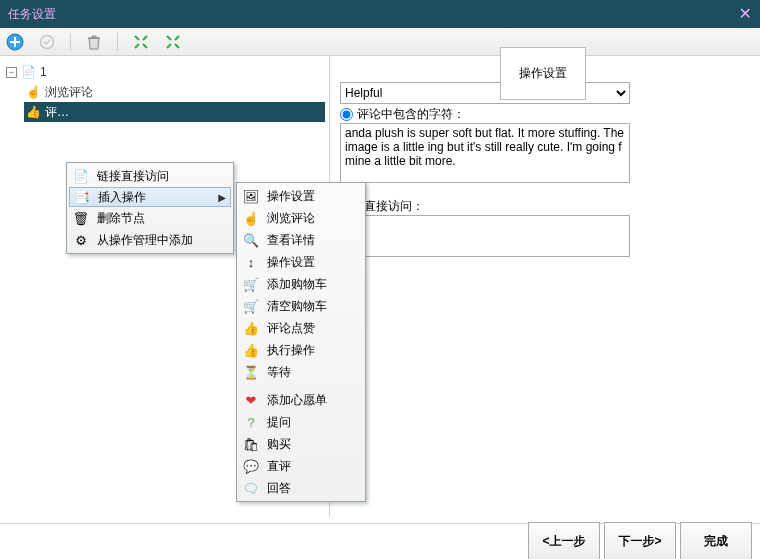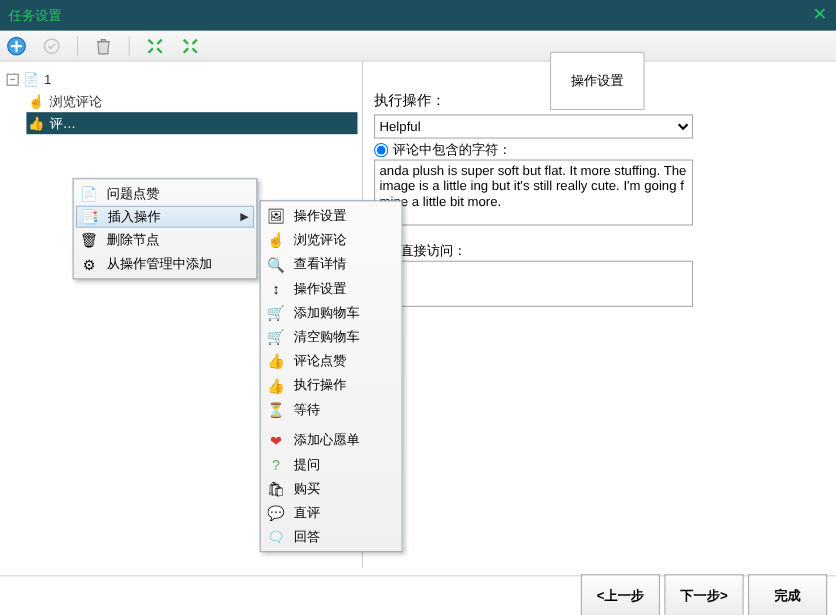--- a/index.html
+++ b/index.html
@@ -1,17 +1,17 @@
 <!DOCTYPE html>
 <html><head>
 <meta charset="utf-8">
 <style>
 * { box-sizing: border-box; margin: 0; padding: 0; }
 body { font-family: "Microsoft YaHei", Arial, sans-serif; font-size: 12px; background: #fff; width: 760px; height: 559px; overflow: hidden; position: relative; }
-.titlebar { background: #1d4e5e; color: #22c55e; height: 28px; line-height: 28px; padding: 0 8px; display: flex; justify-content: space-between; align-items: center; }
+.titlebar { background: #1d4e5e; color: #f0abfc; height: 28px; line-height: 28px; padding: 0 8px; display: flex; justify-content: space-between; align-items: center; }
 .titlebar .close { font-size: 16px; cursor: pointer; }
 .toolbar { height: 28px; background: linear-gradient(#f7f7f7,#ececec); border-bottom: 1px solid #d0d0d0; display: flex; align-items: center; padding: 0 6px; gap: 14px; }
 .toolbar .icn { width: 18px; height: 18px; display:inline-flex; align-items:center; justify-content:center; cursor:pointer; }
 .toolbar .sep { width:1px; height:18px; background:#ccc; }
 .main { display:flex; height: 460px; }
 .left { width: 330px; border-right:1px solid #d0d0d0; padding:6px 4px; position:relative; }
 .right { flex:1; padding:8px 10px 4px 10px; position:relative; }
 .tree { font-size:12px; color:#333; }
 .tree-row { display:flex; align-items:center; height:20px; gap:4px; padding-left:2px; }
 .tree-row.sel { background:#1d4e5e; color:#fff; }
@@ -89,21 +89,21 @@
       </div>
       <div class="tree-row ind1 sel">
         <span class="ic">👍</span>
         <span>评…</span>
       </div>
     </div>
 
     <div class="context-menu" id="cm1">
       <div class="cm-row">
         <span class="cm-icon">📄</span>
-        <span>问题点赞</span>
+        <span>链接直接访问</span>
       </div>
       <div class="cm-row hl">
         <span class="cm-icon">📑</span>
         <span>插入操作</span>
         <span class="cm-arrow">▶</span>
       </div>
       <div class="cm-row">
         <span class="cm-icon">🗑</span>
         <span>删除节点</span>
       </div>
@@ -171,21 +171,20 @@
           <span class="cm-icon" style="color:#5bd">🗨</span>
           <span>回答</span>
         </div>
     </div>
   </div>
 
   <div class="right">
     <div class="fieldset-tab">操作设置</div>
 
     <div class="field-row">
-      <span class="label">执行操作：</span>
       <select class="full">
         <option>Helpful</option>
       </select>
     </div>
 
     <div class="radio-row">
       <input type="radio" checked="" style="">
       <span>评论中包含的字符：</span>
     </div>
     <textarea class="full" style="">anda plush is super soft but flat. It more stuffing. The image is a little ing but it's still really cute. I'm going f mine a little bit more.</textarea>

